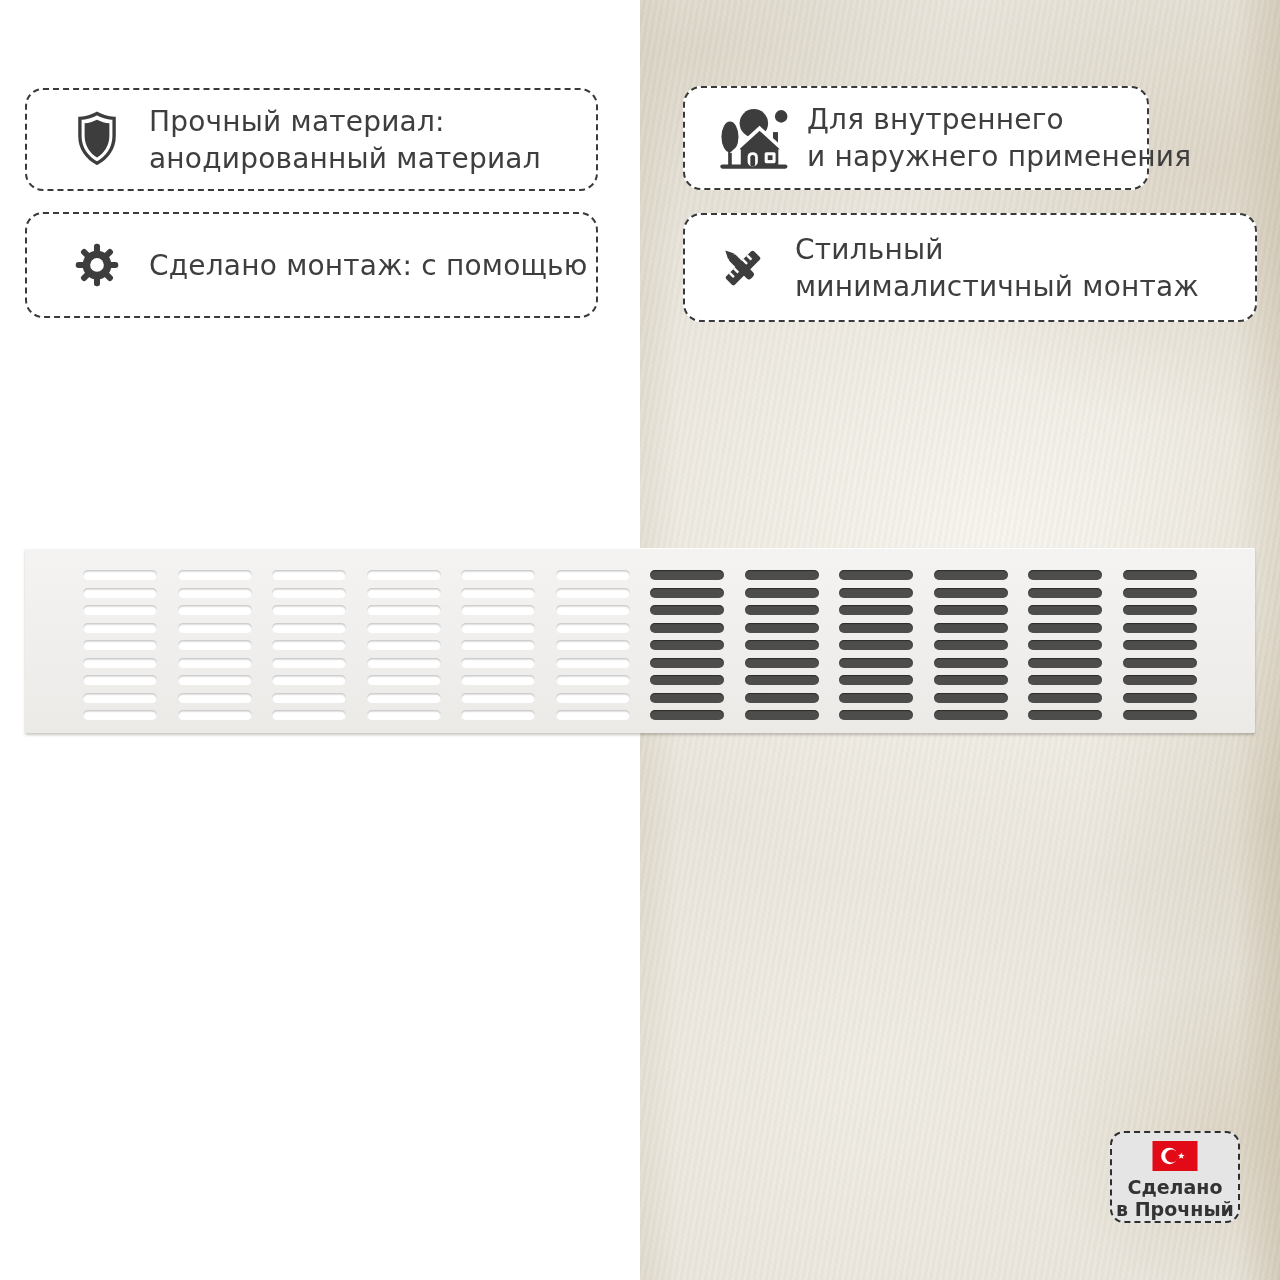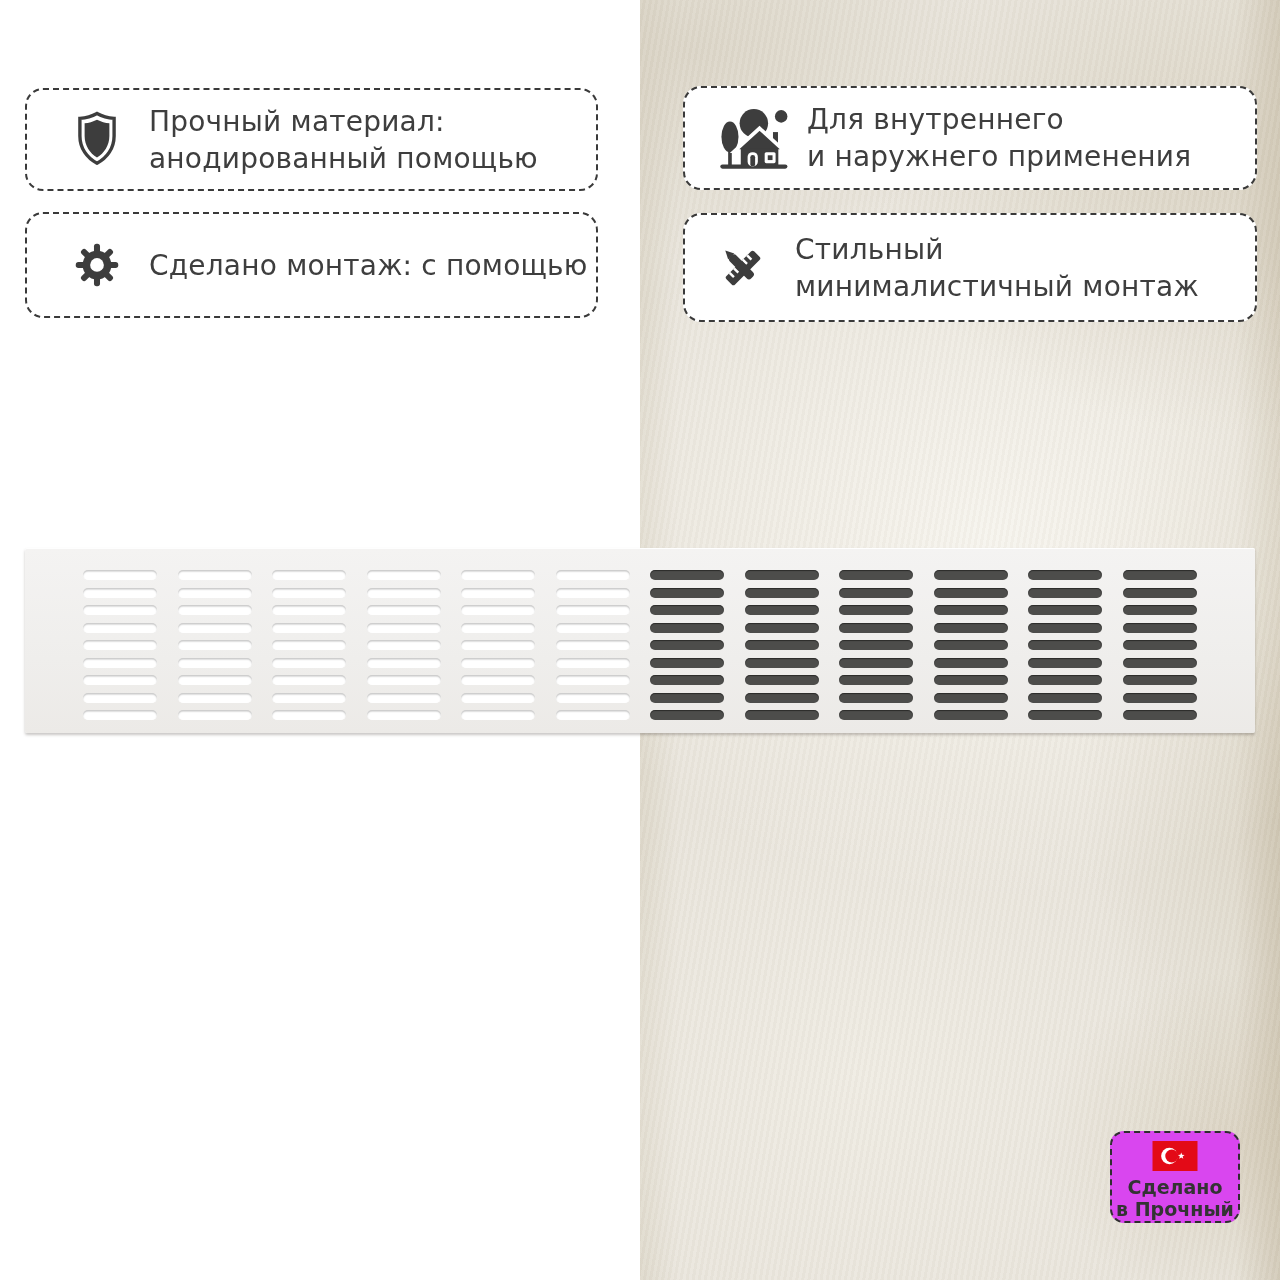--- a/index.html
+++ b/index.html
@@ -25,21 +25,21 @@
   
   .feature-box{
     position:absolute;background:#ffffff;
     border:2px dashed #3a3a3a;border-radius:18px;
     box-sizing:border-box;
     display:flex;align-items:center;
     padding:0 16px 0 30px;
   }
   .fb1{left:25px;top:88px;width:573px;height:103px;}
   .fb2{left:25px;top:212px;width:573px;height:106px;}
-  .fb3{left:683px;top:86px;width:574px;height:104px;}
+  .fb3{left:683px;top:86px;width:466px;height:104px;}
   .fb4{left:683px;top:213px;width:574px;height:109px;padding-left:18px;}
   .icon-wrap{
     width:80px;min-width:80px;height:76px;
     display:flex;align-items:center;justify-content:center;
   }
   .feature-text{
     margin-left:12px;color:var(--text-color,#3e3e3e);
     font-size:28px;line-height:37px;letter-spacing:.2px;
   }
   .feature-text div{white-space:nowrap;}
@@ -61,21 +61,21 @@
     background:var(--slot-light,#ffffff);
     box-shadow:inset 0 1.5px 1.5px rgba(0,0,0,.22), inset 0 -1px 0 rgba(255,255,255,.85);
   }
   .slot.dark{
     background:var(--slot-dark,#4d4d4b);
     box-shadow:inset 0 1px 1px rgba(0,0,0,.45);
   }
   
   .badge{
     position:absolute;left:1110px;top:1131px;width:130px;height:92px;
-    background:#d946ef;border:2px dashed #2f2f2f;border-radius:14px;
+    background:#e5e5e5;border:2px dashed #2f2f2f;border-radius:14px;
     box-sizing:border-box;
     display:flex;flex-direction:column;align-items:center;
     padding-top:8px;
   }
   .badge-flag{margin-bottom:5px;display:block;}
   .badge-text{
     color:#333333;font-size:19px;font-weight:bold;
     line-height:22px;text-align:center;
   }
   .icon{fill:#3d3d3d;}
@@ -87,21 +87,21 @@
 
 <div class="feature-box fb1">
   <div class="icon-wrap">
     <svg width="54" height="64" viewBox="0 0 24 26">
       <path d="M12 1.2 C9.6 2.5 6.9 3.2 4.4 3.4 V11.2 C4.4 16.6 7.5 21 12 23.3 C16.5 21 19.6 16.6 19.6 11.2 V3.4 C17.1 3.2 14.4 2.5 12 1.2 Z" fill="none" stroke="#3d3d3d" stroke-width="1.5"></path>
       <path d="M12 4.0 C10.2 4.9 8.3 5.4 6.5 5.6 V11.2 C6.5 15.4 8.8 18.8 12 20.8 C15.2 18.8 17.5 15.4 17.5 11.2 V5.6 C15.7 5.4 13.8 4.9 12 4.0 Z" class="icon"></path>
     </svg>
   </div>
   <div class="feature-text">
     <div>Прочный материал:</div>
-    <div>анодированный помощью</div>
+    <div>анодированный материал</div>
   </div>
 </div>
 
 <div class="feature-box fb2">
   <div class="icon-wrap">
     <svg width="50" height="50" viewBox="0 0 24 24">
       <g class="icon">
         <circle cx="12" cy="12" r="6.9"></circle>
         <rect x="10.55" y="1.8" width="2.9" height="5.2" rx="1.3"></rect>
         <rect x="10.55" y="17.0" width="2.9" height="5.2" rx="1.3"></rect>

